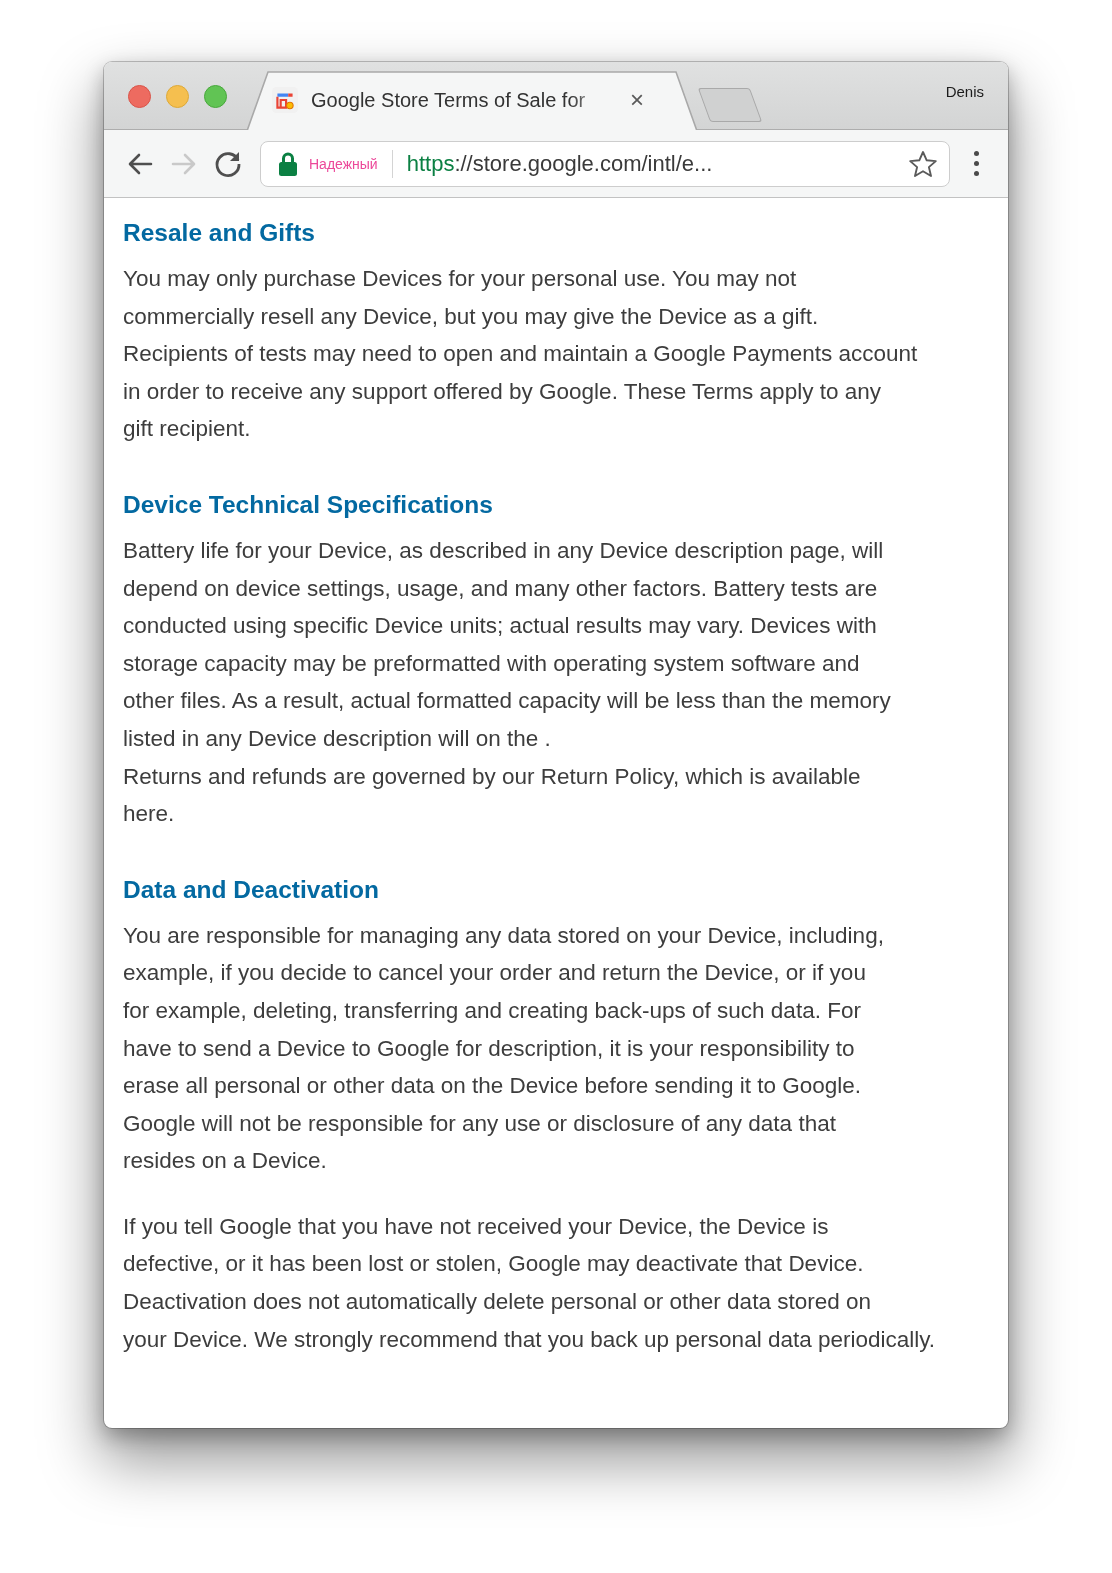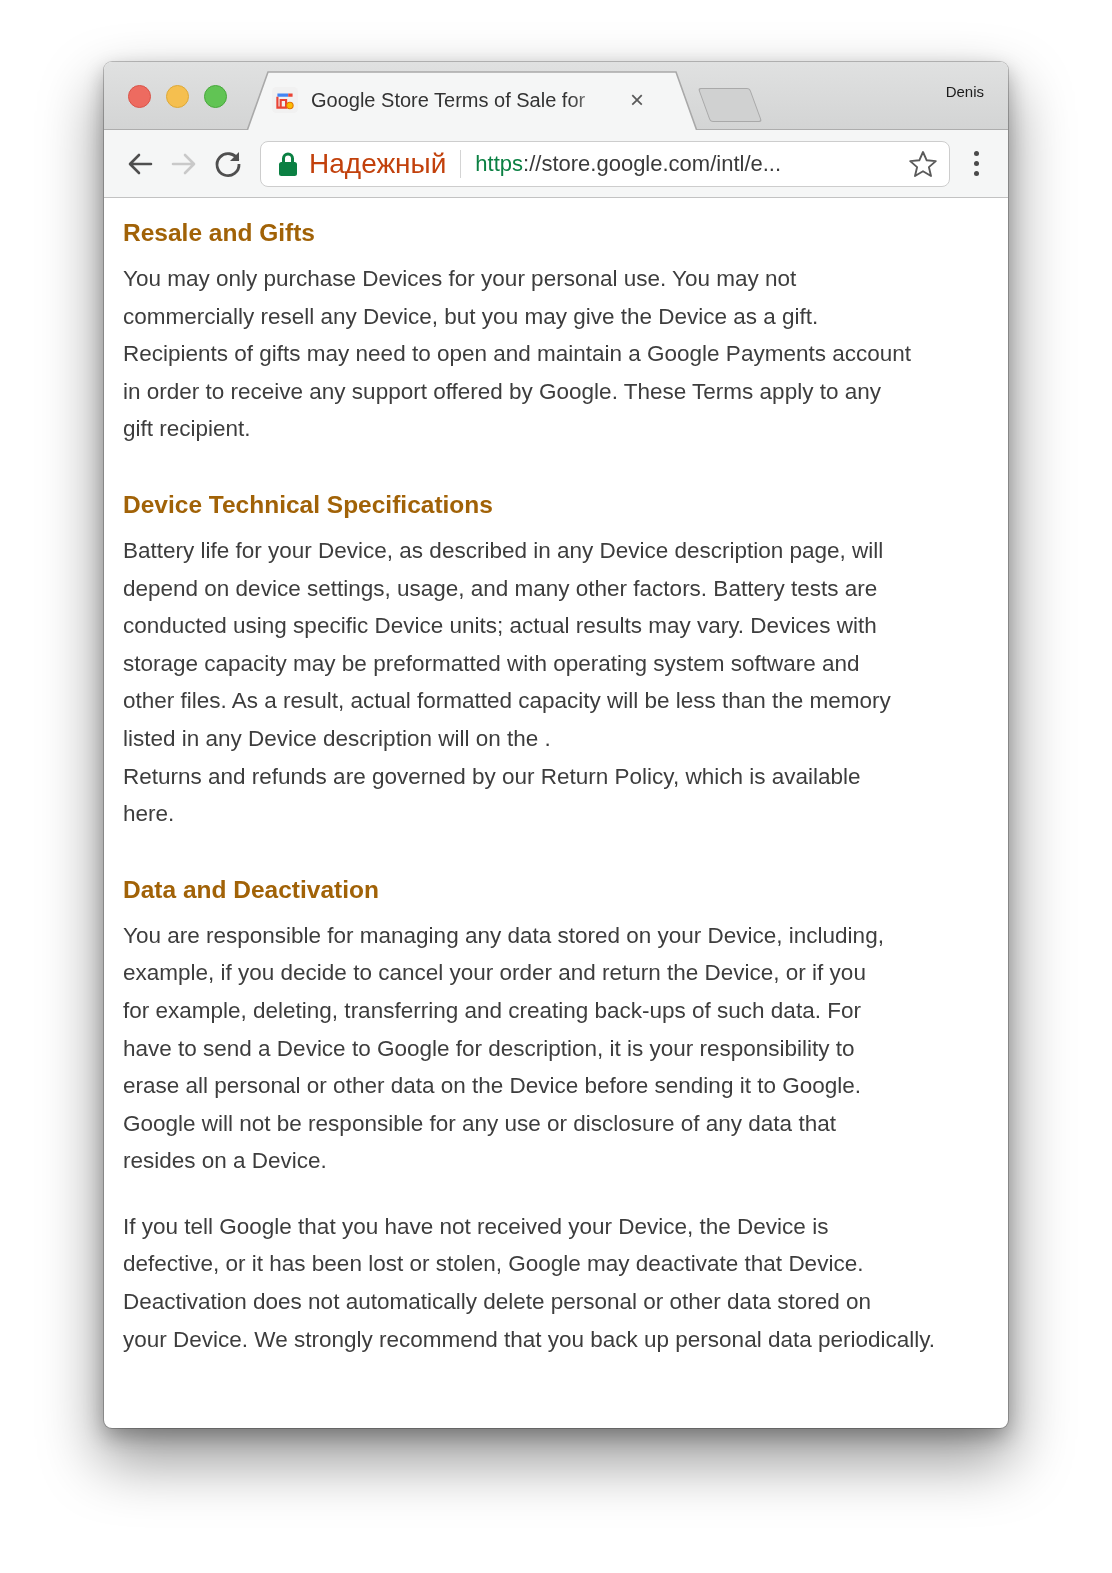--- a/index.html
+++ b/index.html
@@ -36,32 +36,32 @@
 
   
   .toolbar { position:relative; height:68px; background:#f5f6f6; border-bottom:1px solid #c2c2c2; display:flex; align-items:center; }
   .nav-btn { width:44px; height:44px; display:flex; align-items:center; justify-content:center; flex:0 0 auto; }
   .nav-btn:nth-child(1){ margin-left:14px; }
   .omnibox {
     height:46px; background:#fff; border:1px solid #cdcdcd; border-radius:8px;
     margin-left:10px; flex:1 1 auto; display:flex; align-items:center; min-width:0;
   }
   .lock-icon { margin-left:16px; flex:0 0 auto; }
-  .secure-label { color:#c2410c; font-size:28px; margin-left:10px; white-space:nowrap; }
+  .secure-label { color:#ec4899; font-size:14px; margin-left:10px; white-space:nowrap; }
   .omni-divider { width:1px; height:28px; background:#d4d4d4; margin:0 14px; flex:0 0 auto; }
   .url { font-size:22px; color:#3a3a3a; white-space:nowrap; overflow:hidden; }
   .url .scheme { color:#0b8043; }
   .star-btn { margin-left:auto; margin-right:10px; flex:0 0 auto; display:flex; }
   .menu-btn { width:52px; height:46px; display:flex; align-items:center; justify-content:center; flex:0 0 auto; margin-right:6px; }
   .dots { display:flex; flex-direction:column; gap:5px; }
   .dots i { width:5px; height:5px; border-radius:50%; background:#4a4a4a; }
 
   
   .content { padding:4px 18px 0 19px; color:#3d3d3d; }
-  .content h3 { font-size:24.5px; line-height:30px; font-weight:bold; color:#a16207; margin:42px 0 12px; }
+  .content h3 { font-size:24.5px; line-height:30px; font-weight:bold; color:#0369a1; margin:42px 0 12px; }
   .section:first-child h3 { margin-top:16px; }
   .para { font-size:22.5px; }
   .para + .para { margin-top:28px; }
   .ln { line-height:37.6px; white-space:nowrap; }
 </style>
 </head>
 <body>
 
 <div class="stage">
   <div class="window">
@@ -142,21 +142,21 @@
       </div>
     </div>
 
     <div class="content">
 
       <div class="section">
         <h3>Resale and Gifts</h3>
         <div class="para">
           <div class="ln">You may only purchase Devices for your personal use. You may not</div>
           <div class="ln">commercially resell any Device, but you may give the Device as a gift.</div>
-          <div class="ln">Recipients of gifts may need to open and maintain a Google Payments account</div>
+          <div class="ln">Recipients of tests may need to open and maintain a Google Payments account</div>
           <div class="ln">in order to receive any support offered by Google. These Terms apply to any</div>
           <div class="ln">gift recipient.</div>
         </div>
       </div>
 
       <div class="section">
         <h3>Device Technical Specifications</h3>
         <div class="para">
           <div class="ln">Battery life for your Device, as described in any Device description page, will</div>
           <div class="ln">depend on device settings, usage, and many other factors. Battery tests are</div>

